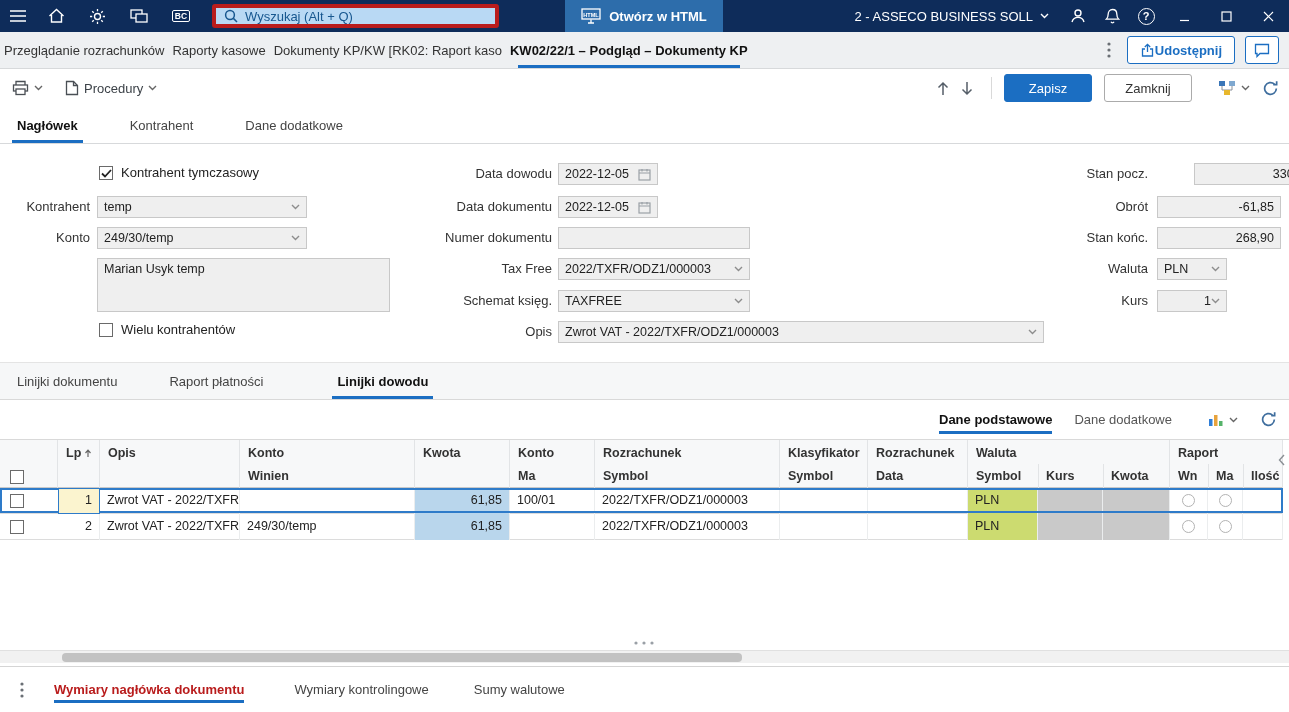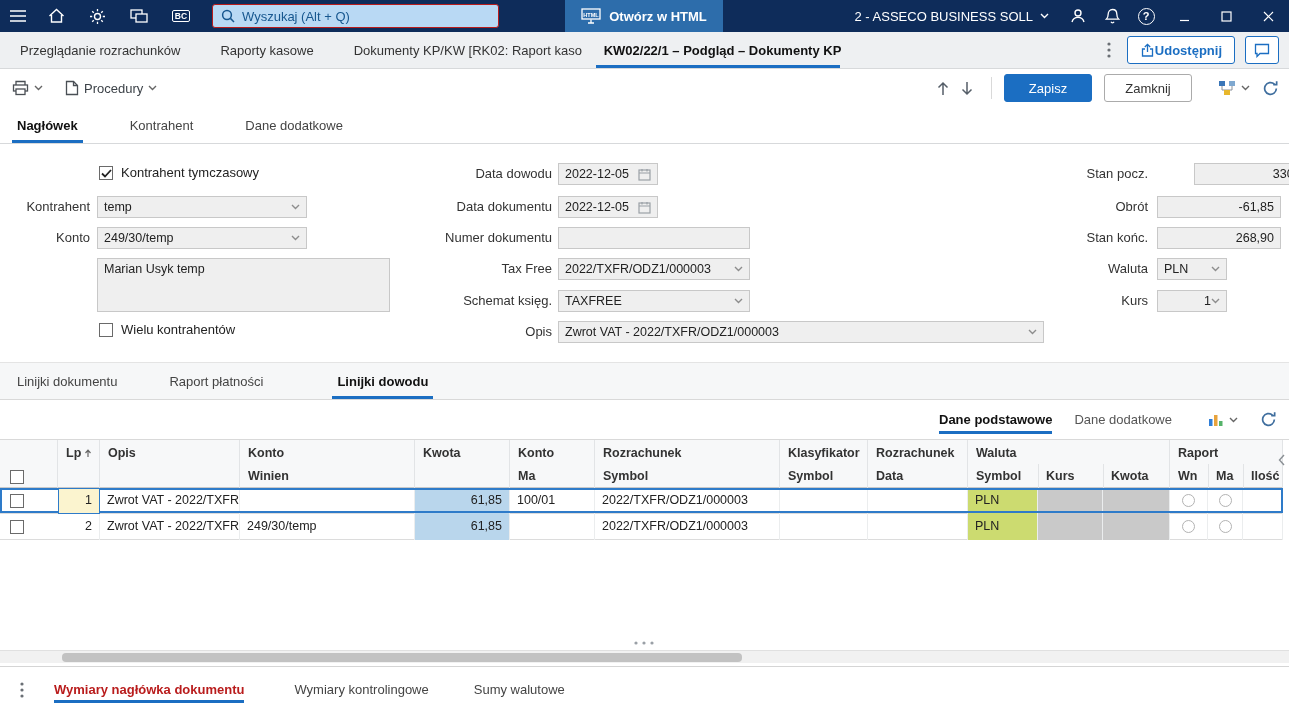--- a/index.html
+++ b/index.html
@@ -5,33 +5,33 @@
 *{margin:0;padding:0;box-sizing:border-box}
 html,body{width:1289px;height:712px}
 body{font-family:"Liberation Sans",sans-serif;font-size:13px;color:#222;background:#fff;overflow:hidden}
 .app{position:relative;width:1289px;height:712px;background:#fff}
 svg{display:block}
 
 
 .topbar{position:absolute;left:0;top:0;width:100%;height:32px;background:#0e2c5a;display:flex;align-items:center}
 .tbtn{height:32px;display:flex;align-items:center;justify-content:center;cursor:pointer;flex:0 0 auto}
 .bc-badge{border:1px solid #fff;border-radius:2px;font-size:8.5px;font-weight:bold;color:#fff;padding:1px 2px;line-height:1}
-.search{margin-left:10px;width:287px;height:24px;background:#b9d9f4;border:1px solid #b91c1c;border-radius:3px;display:flex;align-items:center;gap:7px;padding:0 8px;flex:0 0 auto}
+.search{margin-left:10px;width:287px;height:24px;background:#b9d9f4;border:4px solid #b91c1c;border-radius:3px;display:flex;align-items:center;gap:7px;padding:0 8px;flex:0 0 auto}
 .search input{flex:1;border:none;background:transparent;outline:none;font-family:inherit;font-size:13px;color:#17578f}
 .search input::placeholder{color:#17578f;opacity:1}
 .openhtml{position:absolute;left:565px;top:0;width:158px;height:32px;background:#2d6dab;display:flex;align-items:center;justify-content:center;gap:8px;color:#fff;font-weight:bold;font-size:13px;cursor:pointer}
 .tb-right{margin-left:auto;height:32px;display:flex;align-items:center}
 .company{display:flex;align-items:center;gap:7px;color:#fff;font-size:13px;padding:0 12px;height:32px;cursor:pointer;white-space:nowrap}
 .tb-ic{width:34px}
 .win-btn{width:42px}
 .helpcirc{width:17px;height:17px;border:1.4px solid #fff;border-radius:50%;color:#fff;font-size:11px;font-weight:bold;display:flex;align-items:center;justify-content:center}
 
 
 .tabbar{position:absolute;left:0;top:32px;width:100%;height:37px;background:#eef0f2;border-bottom:1px solid #d7d9db;display:flex;align-items:center}
-.dtab{position:relative;height:100%;display:flex;align-items:center;padding:0 20px;white-space:nowrap;color:#333;cursor:pointer}
+.dtab{position:relative;height:100%;display:flex;align-items:center;padding:0 4px;white-space:nowrap;color:#333;cursor:pointer}
 .dtab.trunc3{max-width:250px;overflow:hidden}
 .dtab.trunc4{max-width:268px;overflow:hidden}
 .dtab.active{font-weight:bold;color:#111}
 .dtab.active::after{content:"";position:absolute;left:12px;right:12px;bottom:0;height:3px;background:#1b6ec2}
 .tabbar-right{margin-left:auto;display:flex;align-items:center;gap:10px;padding-right:10px}
 .sharebtn{height:28px;background:#fff;border:1px solid #1b6ec2;border-radius:3px;color:#1b6ec2;font-weight:bold;display:flex;align-items:center;padding:0 12px;cursor:pointer}
 .iconbtn-blue{width:34px;height:28px;background:#fff;border:1px solid #1b6ec2;border-radius:3px;display:flex;align-items:center;justify-content:center;cursor:pointer}
 .kebab{padding:0 6px;cursor:pointer;display:flex;align-items:center}
 
 

